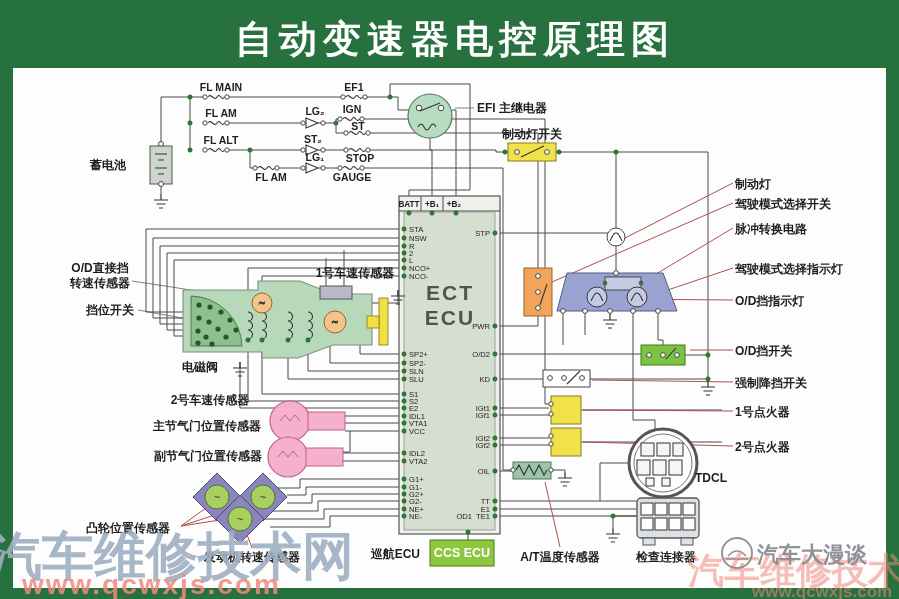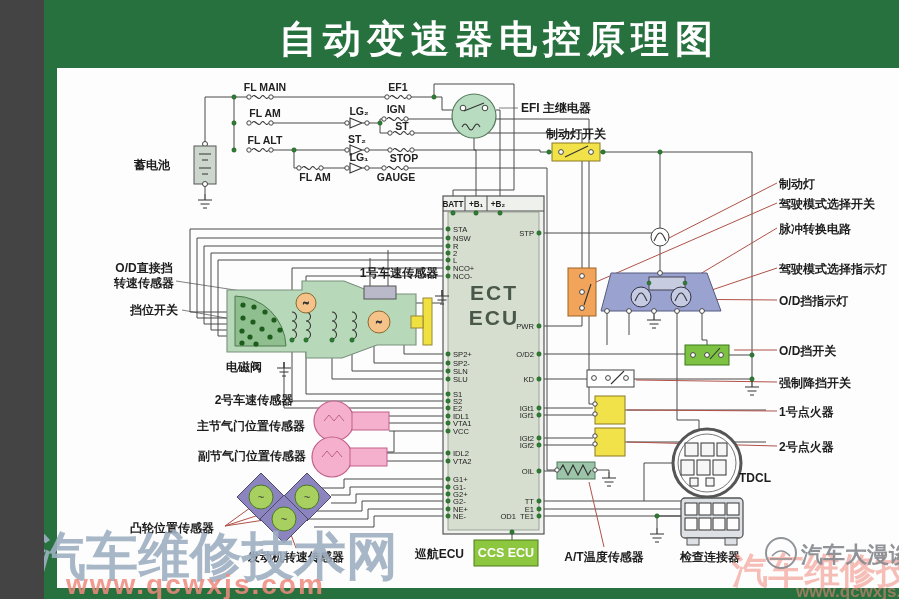--- a/index.html
+++ b/index.html
@@ -1,16 +1,16 @@
 <!DOCTYPE html>
 <html><head>
 <meta charset="utf-8">
 <style>
   html,body{margin:0;padding:0;background:#444;}
-  #stage{position:relative;width:761px;height:599px;font-family:"Liberation Sans",sans-serif;margin-left:44px;}
+  #stage{position:relative;width:761px;height:599px;font-family:"Liberation Sans",sans-serif;}
   svg text{font-family:"Liberation Sans","DejaVu Sans",sans-serif;}
   .ttl{font-size:38px;font-weight:bold;fill:#ffffff;letter-spacing:6px;}
   .cn{font-size:12px;font-weight:bold;fill:#1d1d1d;}
   .en{font-size:10.5px;font-weight:bold;fill:#222;}
   .pin{font-size:7.6px;fill:#1d1d1d;}
   .hdr{font-size:8.2px;font-weight:bold;fill:#1d1d1d;}
   .ecuname{font-size:21px;font-weight:bold;fill:#49584b;letter-spacing:2px;}
   .wire{stroke:#4a4a4a;stroke-width:1;fill:none;}
   .wt{stroke:#4a4a4a;stroke-width:.7;fill:none;}
   .red{stroke:#b05148;stroke-width:1;fill:none;}

